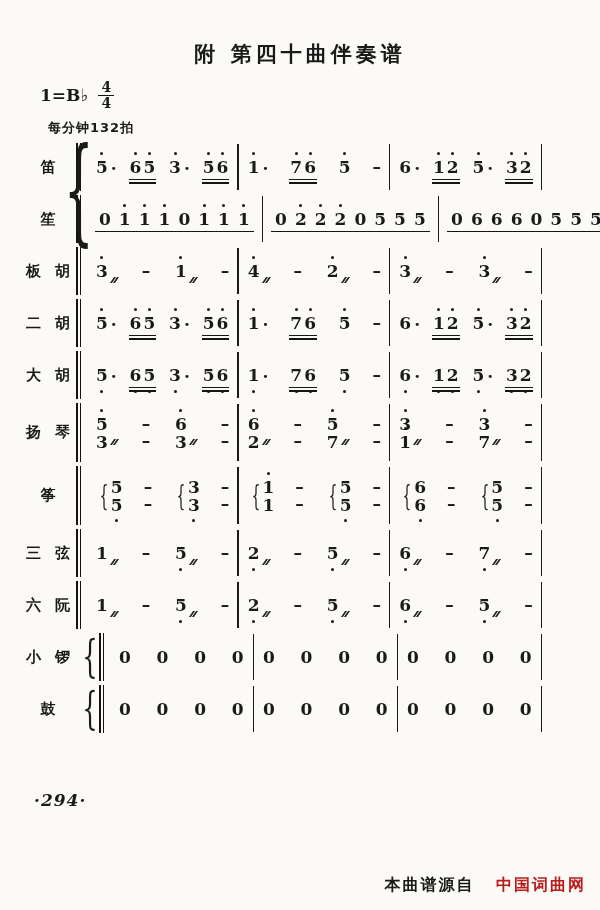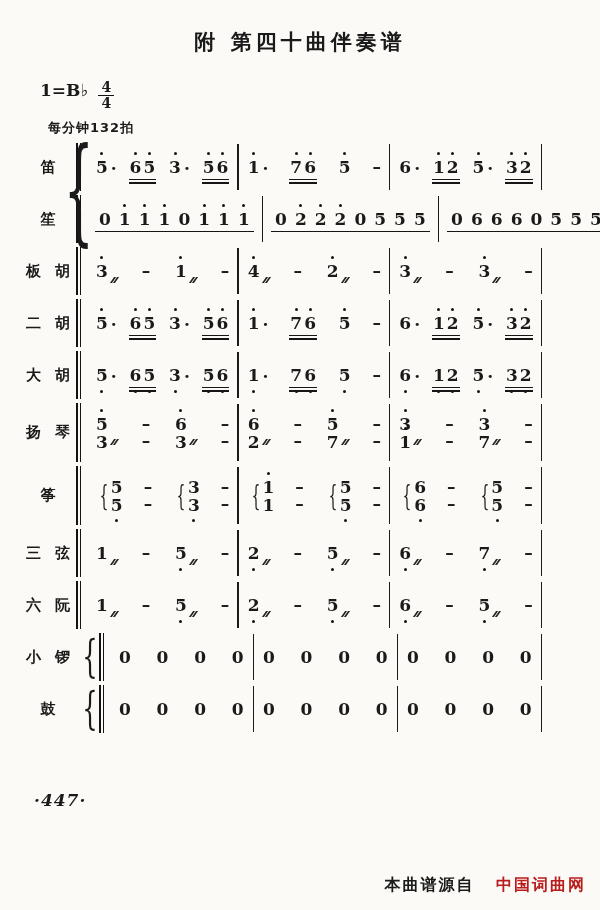--- a/index.html
+++ b/index.html
@@ -2,25 +2,25 @@
 <html><head>
 <meta charset="utf-8">
 <style>
   html,body{margin:0;padding:0;}
   .page{
     position:relative;width:600px;height:910px;overflow:hidden;
     background:#fbfaf6;color:#1a1a1a;
     font-family:"DejaVu Sans",sans-serif;
   }
   .title{
-    text-align:center;padding-top:28px;font-size:21px;font-weight:700;
+    text-align:center;padding-top:40px;font-size:21px;font-weight:700;
     letter-spacing:4px;
   }
   .keyline{
-    margin:24px 0 0 40px;display:flex;align-items:flex-start;
+    margin:12px 0 0 40px;display:flex;align-items:center;
     font-family:"DejaVu Serif",serif;font-weight:700;font-size:17px;
   }
   .frac{display:inline-block;text-align:center;margin-left:10px;font-size:14px;line-height:1.05;}
   .frac .fnum{display:block;border-bottom:1.6px solid #111;padding:0 3px;}
   .frac .fden{display:block;padding:0 3px;}
   .tempo{margin:9px 0 2px 48px;font-size:13px;font-weight:700;letter-spacing:1px;}
   .score{margin:4px 0 0 20px;width:522px;}
   .group{position:relative;}
   .gbrace{
     position:absolute;left:44px;top:-4px;bottom:2px;display:flex;align-items:center;
@@ -765,19 +765,19 @@
             <span class="dgroup"><span class="dgt"><span class="num">0</span></span></span>
           </div>
           <div class="cell">
             <span class="dgroup"><span class="dgt"><span class="num">0</span></span></span>
           </div>
         </div>
         <div class="ebar"></div>
       </div>
     </div>
 
-  <div class="pagenum">·447·</div>
+  <div class="pagenum">·294·</div>
 
   <div class="footer">
     <span>本曲谱源自</span>
     <span class="src" style="color: #b91c1c;">中国词曲网</span>
   </div>
 </div>
 
 </body></html>

